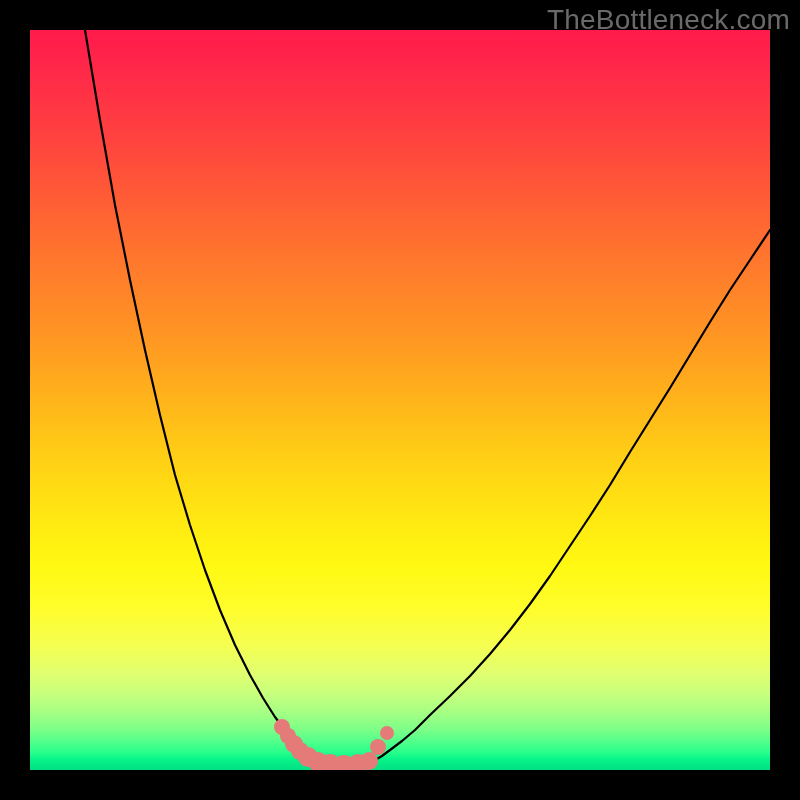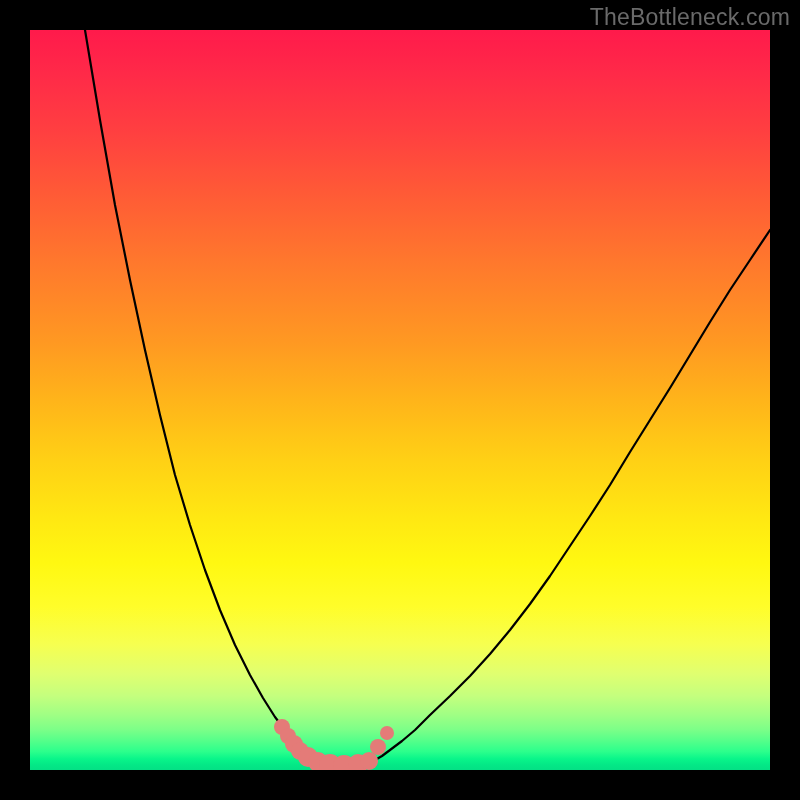--- a/index.html
+++ b/index.html
@@ -57,21 +57,21 @@
   }
   svg.curves {
     position: absolute;
     inset: 0;
   }
   .watermark {
     position: absolute;
     top: 4px;
     right: 10px;
     color: #6a6a6a;
-    font-size: 23px;
+    font-size: 28px;
     letter-spacing: 0.2px;
     font-family: Arial, Helvetica, sans-serif;
   }
 </style>
 </head>
 <body>
 
 <div class="frame">
   <div class="plot">
     <div class="gradient"></div>

